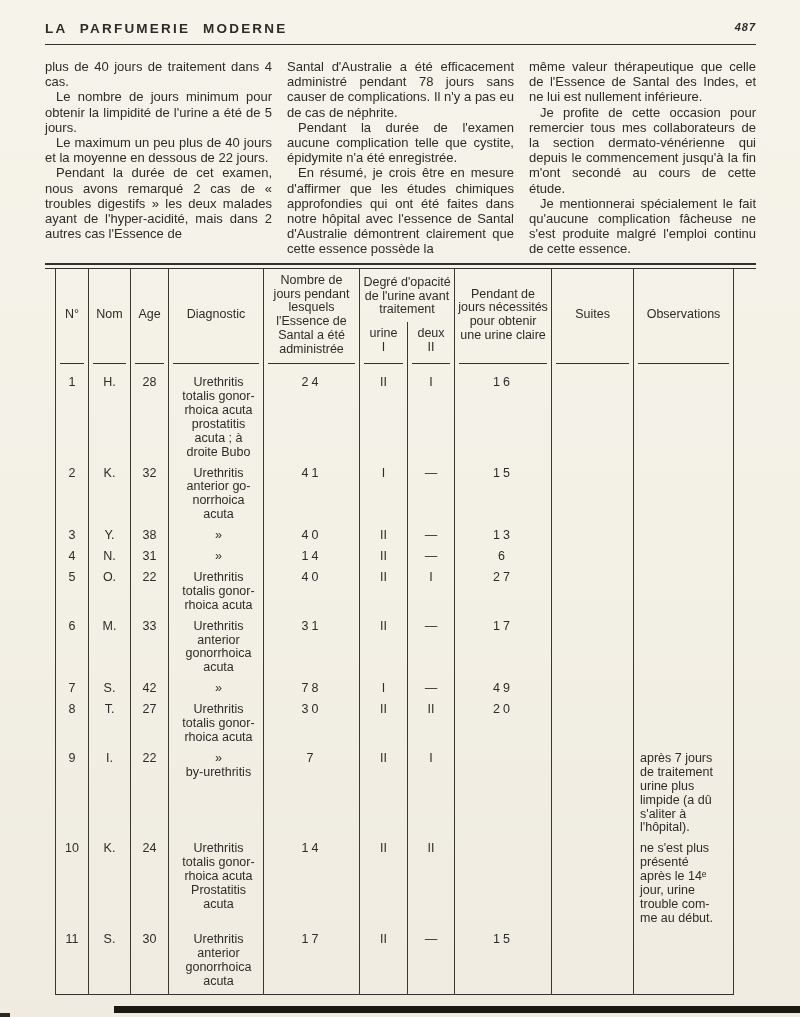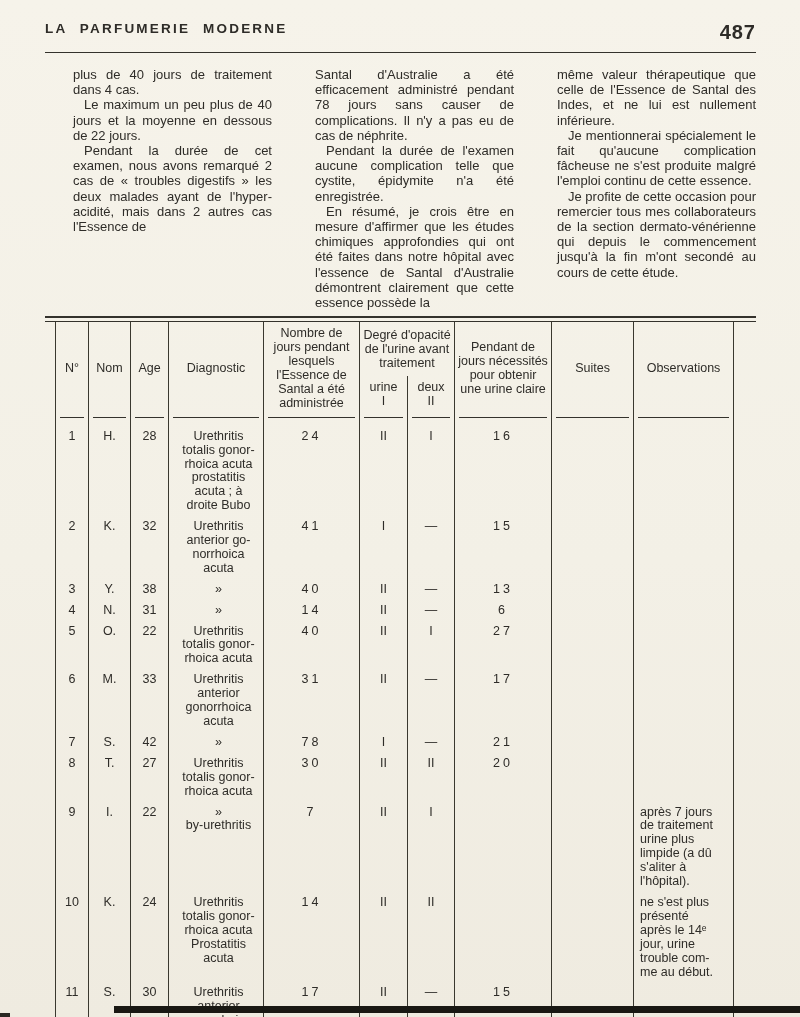--- a/index.html
+++ b/index.html
@@ -7,25 +7,25 @@
   body {
     width:800px; height:1017px; position:relative; overflow:hidden;
     background:linear-gradient(180deg,#f6f3ea 0%, #f3f0e6 55%, #efebe0 100%);
     font-family:"Liberation Sans", sans-serif;
     color:#2e2c28;
   }
   .page { position:absolute; inset:0; padding:21px 44px 0 45px; }
 
   .header-row { display:flex; justify-content:space-between; align-items:flex-start; }
   .journal-title { font-size:13.5px; font-weight:700; letter-spacing:2.2px; word-spacing:7px; }
-  .page-number { font-size:20px; font-weight:700; letter-spacing:1px; }
+  .page-number { font-size:11px; font-weight:700; letter-spacing:1px;font-style:italic; }
   .header-rule { margin-top:8px; border-top:1.7px solid #34322c; }
 
   .columns { display:flex; gap:15px; margin-top:14px; }
-  .col { flex:1; font-size:13px; line-height:15.2px; text-align:justify;margin-left:28px; }
+  .col { flex:1; font-size:13px; line-height:15.2px; text-align:justify; }
   .col p { text-indent:11px; }
   .col p.cont { text-indent:0; }
 
   .double-rule { margin-top:6px; height:6px; border-top:2px solid #34322c; border-bottom:1.6px solid #34322c; }
 
   table {
     border-collapse:collapse; table-layout:fixed;
     width:678px; margin:0 0 0 10px;
     border-bottom:1.7px solid #34322c;
     font-size:12.5px; line-height:13.9px;
@@ -52,32 +52,33 @@
 
   <div class="header-row">
     <span class="journal-title">LA PARFUMERIE MODERNE</span>
     <span class="page-number">487</span>
   </div>
   <div class="header-rule"></div>
 
   <div class="columns">
     <div class="col">
       <p class="cont">plus de 40 jours de traitement dans 4 cas.</p>
+      <p>Le nombre de jours minimum pour obtenir la limpidité de l'urine a été de 5 jours.</p>
       <p>Le maximum un peu plus de 40 jours et la moyenne en dessous de 22 jours.</p>
       <p>Pendant la durée de cet examen, nous avons remarqué 2 cas de « troubles digestifs » les deux malades ayant de l'hyper-acidité, mais dans 2 autres cas l'Essence de</p>
     </div>
     <div class="col">
       <p class="cont">Santal d'Australie a été efficacement administré pendant 78 jours sans causer de complications. Il n'y a pas eu de cas de néphrite.</p>
       <p>Pendant la durée de l'examen aucune complication telle que cystite, épidymite n'a été enregistrée.</p>
       <p>En résumé, je crois être en mesure d'affirmer que les études chimiques approfondies qui ont été faites dans notre hôpital avec l'essence de Santal d'Australie démontrent clairement que cette essence possède la</p>
     </div>
     <div class="col">
       <p class="cont">même valeur thérapeutique que celle de l'Essence de Santal des Indes, et ne lui est nullement inférieure.</p>
+      <p>Je profite de cette occasion pour remercier tous mes collaborateurs de la section dermato-vénérienne qui depuis le commencement jusqu'à la fin m'ont secondé au cours de cette étude.</p>
       <p>Je mentionnerai spécialement le fait qu'aucune complication fâcheuse ne s'est produite malgré l'emploi continu de cette essence.</p>
-      <p>Je profite de cette occasion pour remercier tous mes collaborateurs de la section dermato-vénérienne qui depuis le commencement jusqu'à la fin m'ont secondé au cours de cette étude.</p>
     </div>
   </div>
 
   <div class="double-rule"></div>
 
   <table>
     <colgroup>
       <col style="width:33px">
         <col style="width:42px">
         <col style="width:38px">
@@ -225,21 +226,21 @@
         <td class="obs"></td>
       </tr>
       <tr>
         <td>7</td>
         <td>S.</td>
         <td>42</td>
         <td class="diag">»</td>
         <td class="num">78</td>
         <td>I</td>
         <td>—</td>
-        <td class="num">21</td>
+        <td class="num">49</td>
         <td></td>
         <td class="obs"></td>
       </tr>
       <tr>
         <td>8</td>
         <td>T.</td>
         <td>27</td>
         <td class="diag">Urethritis
 totalis gonor-
 rhoica acuta</td>

